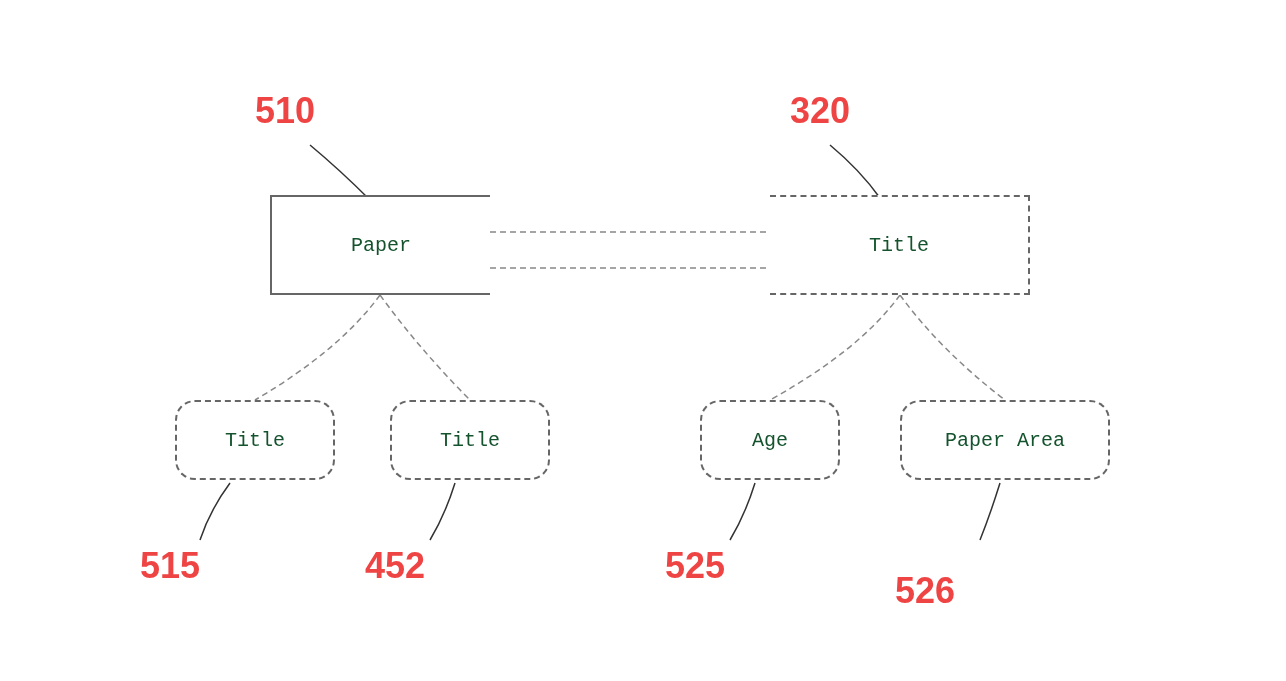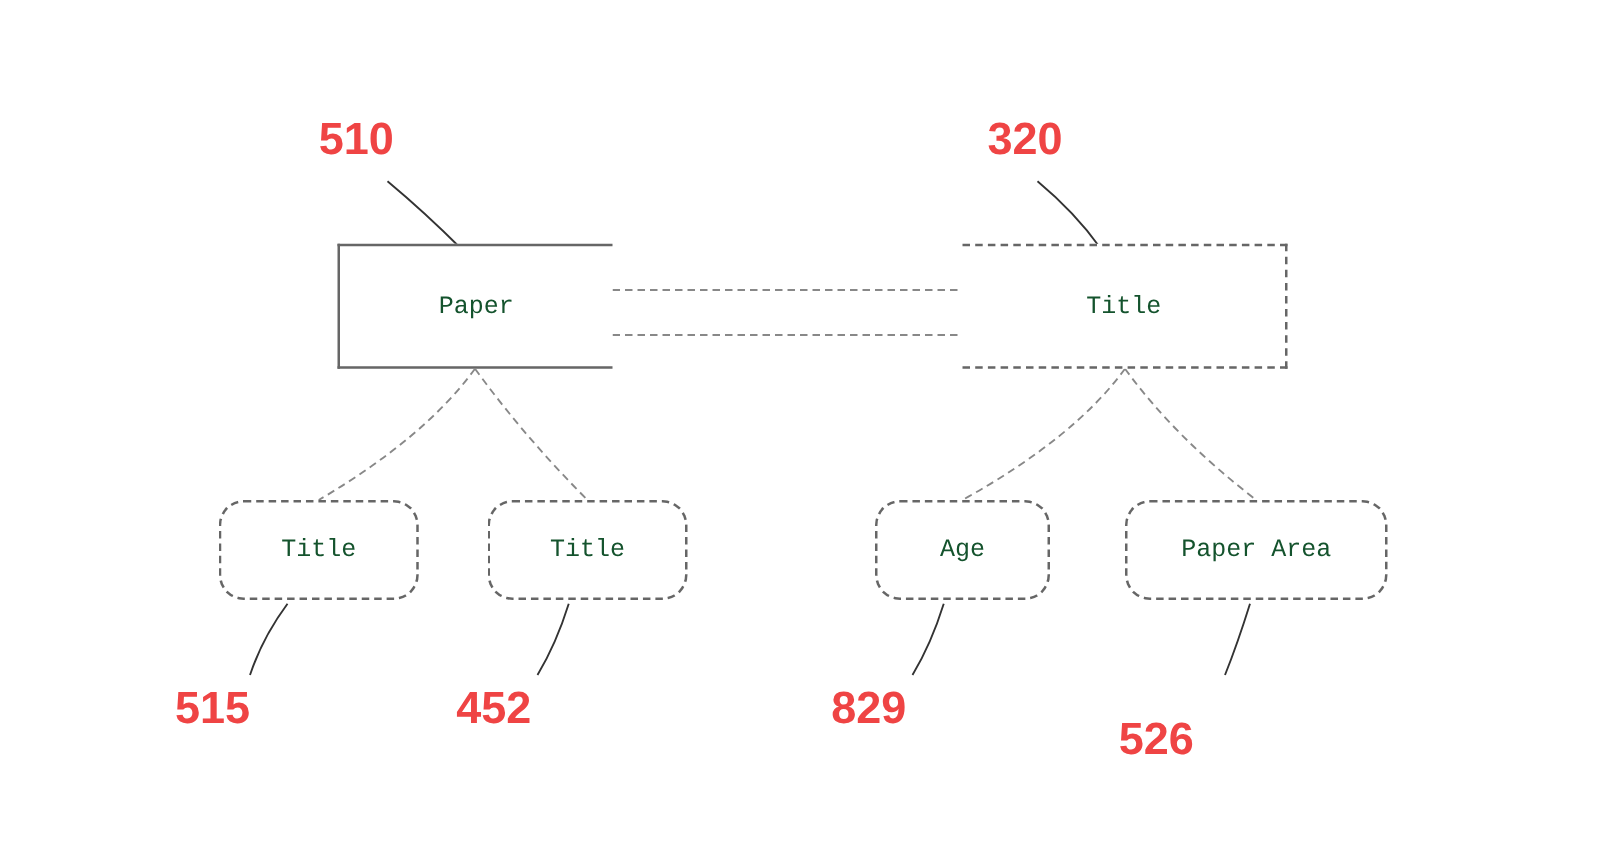--- a/index.html
+++ b/index.html
@@ -146,21 +146,21 @@
 
     <path d="M 730 540 Q 745 515 755 483" stroke="#333" stroke-width="1.5" fill="none"></path>
 
     <path d="M 980 540 Q 990 515 1000 483" stroke="#333" stroke-width="1.5" fill="none"></path>
   </svg>
 
   <div class="ref-label" style="left:255px; top:90px;">510</div>
   <div class="ref-label" style="left:790px; top:90px;">320</div>
   <div class="ref-label" style="left:140px; top:545px;">515</div>
   <div class="ref-label" style="left:365px; top:545px;">452</div>
-  <div class="ref-label" style="left:665px; top:545px;">829</div>
+  <div class="ref-label" style="left:665px; top:545px;">525</div>
   <div class="ref-label" style="left:895px; top:545px;margin-top:25px;">526</div>
 
   <div class="node-box solid-rect" id="paper-node">
     <span>Paper</span>
   </div>
 
   <div class="node-box dashed-rect" id="author-node">
     <span>Title</span>
   </div>
 

